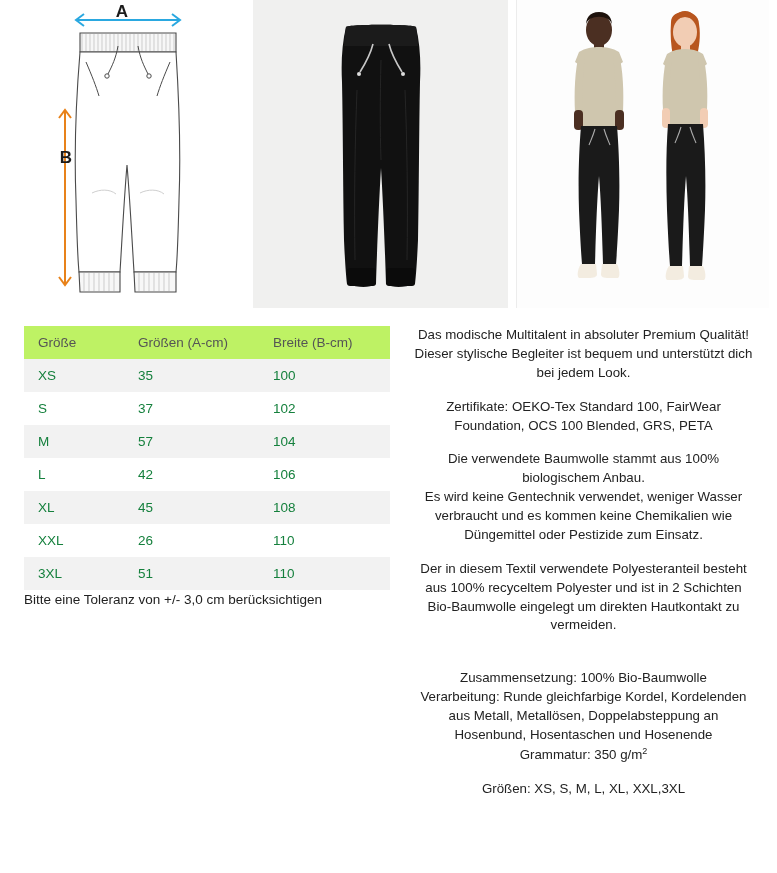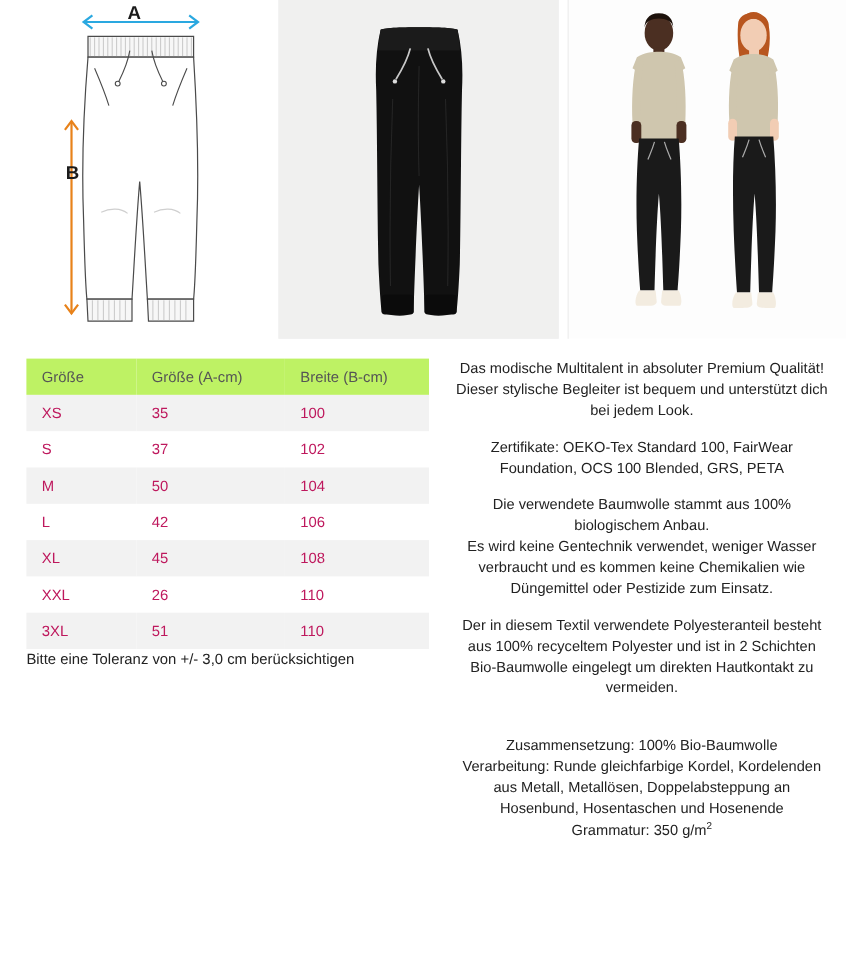--- a/index.html
+++ b/index.html
@@ -61,21 +61,21 @@
   }
   table.size-table th {
     text-align: left;
     font-weight: normal;
     color: #555;
     padding: 9px 0 9px 14px;
     background: #bef264;
   }
   table.size-table td {
     padding: 9px 0 9px 14px;
-    color: #be185d;
+    color: #15803d;
   }
   table.size-table tr.alt td { background: #f2f2f2; }
   table.size-table tr td:nth-child(1),
   table.size-table tr th:nth-child(1) { width: 100px; }
   table.size-table tr td:nth-child(2),
   table.size-table tr th:nth-child(2) { width: 135px; }
   table.size-table tr td:nth-child(3),
   table.size-table tr th:nth-child(3) { width: 131px; }
 
   .tolerance {
@@ -292,38 +292,38 @@
     </div>
   </div>
 
   <div class="lower">
 
     <div class="left-col">
       <table class="size-table">
         <thead>
           <tr>
             <th>Größe</th>
-            <th>Größe (A-cm)</th>
+            <th>Größen (A-cm)</th>
             <th>Breite (B-cm)</th>
           </tr>
         </thead>
         <tbody>
           <tr class="alt">
             <td>XS</td>
             <td>35</td>
             <td>100</td>
           </tr>
           <tr>
             <td>S</td>
             <td>37</td>
             <td>102</td>
           </tr>
           <tr class="alt">
             <td>M</td>
-            <td>50</td>
+            <td>57</td>
             <td>104</td>
           </tr>
           <tr>
             <td>L</td>
             <td>42</td>
             <td>106</td>
           </tr>
           <tr class="alt">
             <td>XL</td>
             <td>45</td>
@@ -352,15 +352,16 @@
         <span>Die verwendete Baumwolle stammt aus 100% biologischem Anbau.</span>
       </p>
       <p>Es wird keine Gentechnik verwendet, weniger Wasser verbraucht und es kommen keine Chemikalien wie Düngemittel oder Pestizide zum Einsatz.</p>
       <p>Der in diesem Textil verwendete Polyesteranteil besteht aus 100% recyceltem Polyester und ist in 2 Schichten Bio-Baumwolle eingelegt um direkten Hautkontakt zu vermeiden.</p>
       <p>
         <br>
         <span>Zusammensetzung: 100% Bio-Baumwolle</span><br>
         <span>Verarbeitung: Runde gleichfarbige Kordel, Kordelenden aus Metall, Metallösen, Doppelabsteppung an Hosenbund, Hosentaschen und Hosenende</span><br>
         <span>Grammatur: 350 g/m</span><sup>2</sup>
       </p>
+      <p>Größen: XS, S, M, L, XL, XXL,3XL</p>
     </div>
   </div>
 </div>
 
 </body></html>

